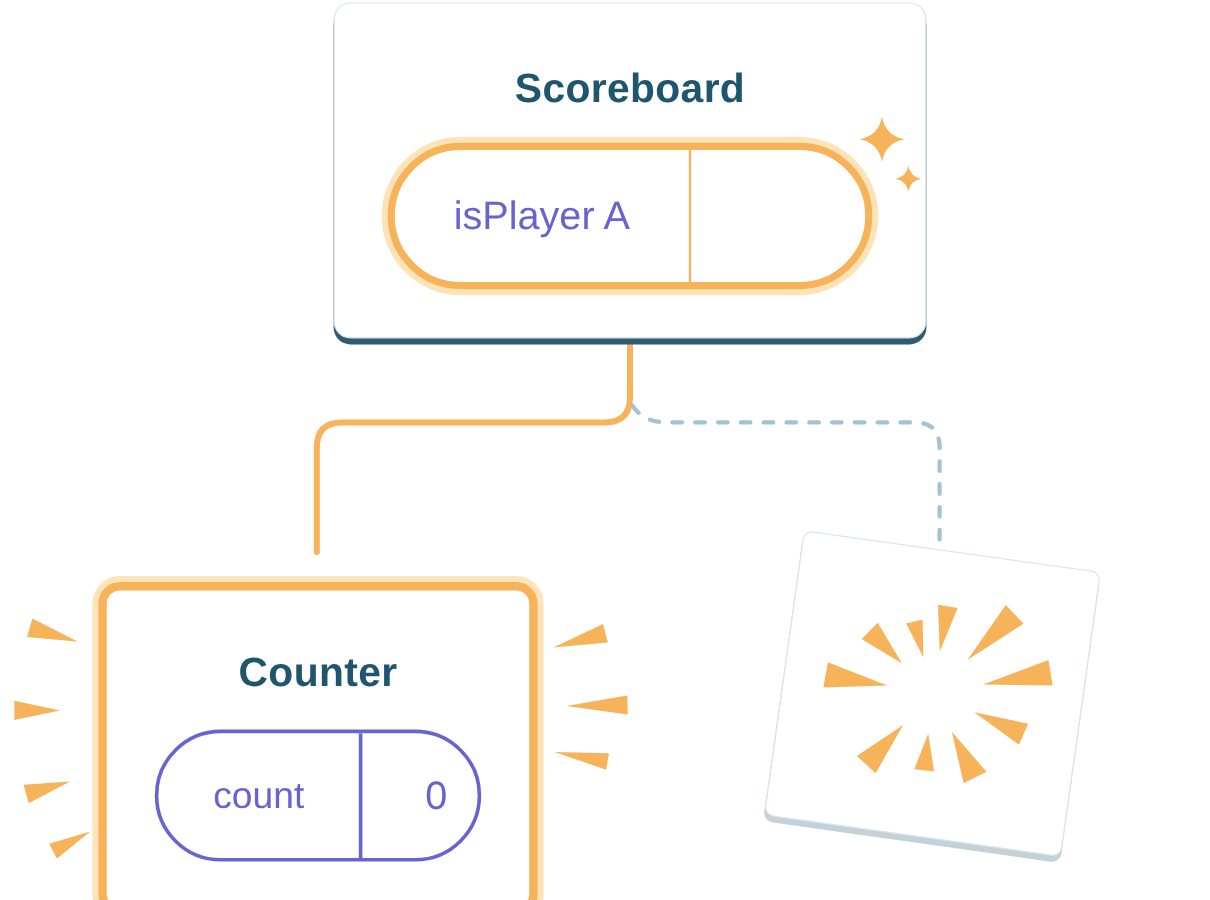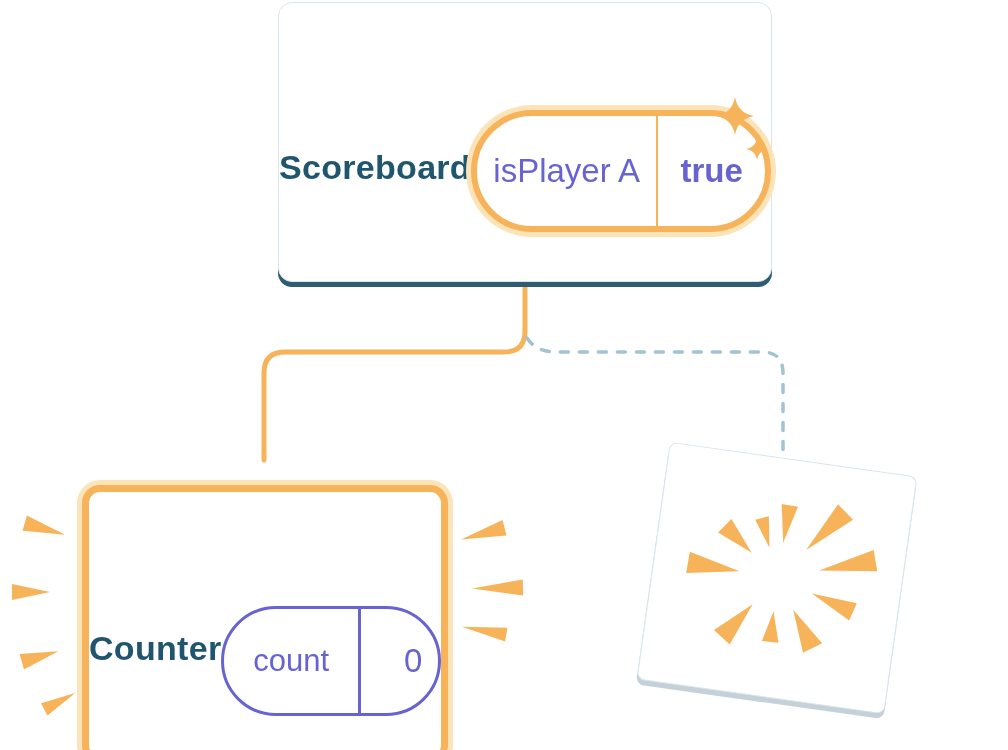--- a/index.html
+++ b/index.html
@@ -33,20 +33,21 @@
     stroke-dasharray: 8 11;
   }
   .ray { fill: var(--accent-orange, #f7b35a); }
 
   
   .card {
     position: absolute;
     background: #fff;
     z-index: 2;
     display: flex;
+    flex-direction: column;
     align-items: center;
   }
   .scoreboard {
     left: 278px; top: 2px;
     width: 494px; height: 280px;
     border: 1px solid var(--card-border, #d9e6ed);
     border-radius: 14px;
     box-shadow: 0 5px 0 var(--shadow-teal, #2f5b73);
     padding-top: 50px;
   }
@@ -67,21 +68,21 @@
     letter-spacing: 0.3px;
   }
 
   
   .pill {
     display: flex;
     background: #fff;
     overflow: hidden;
   }
   .pill-scoreboard {
-    margin-top: 8px;
+    margin-top: 24px;
     width: 404px; height: 122px;
     border: 6px solid var(--accent-orange, #f7b35a);
     border-radius: 61px;
     box-shadow: 0 0 0 5px var(--orange-glow, #fce4b8);
   }
   .pill-counter {
     margin-top: 26px;
     width: 272px; height: 110px;
     border: 3px solid var(--purple, #6764d2);
     border-radius: 55px;
@@ -136,21 +137,20 @@
       <polygon points="461.1,539.5 506.6,535.5 502.5,520.1" class="ray"></polygon>
       <polygon points="472.0,588.4 523.1,595.5 522.8,579.5" class="ray"></polygon>
       <polygon points="462.0,626.7 505.1,641.4 507.5,627.7" class="ray"></polygon>
     </g>
 </svg>
 
 <div class="card scoreboard">
   <div class="card-title">Scoreboard</div>
   <div class="pill pill-scoreboard">
     <div class="pill-cell cell-name">isPlayer A</div>
-    <div class="pill-cell cell-value">true</div>
   </div>
 </div>
 
 <div class="sparkle sparkle-large">
   <svg viewBox="0 0 24 24">
       <path class="sparkle-path" d="M12 0C13.2 6.8 17.2 10.8 24 12C17.2 13.2 13.2 17.2 12 24C10.8 17.2 6.8 13.2 0 12C6.8 10.8 10.8 6.8 12 0Z"></path>
     </svg>
 </div>
 <div class="sparkle sparkle-small">
   <svg viewBox="0 0 24 24">

